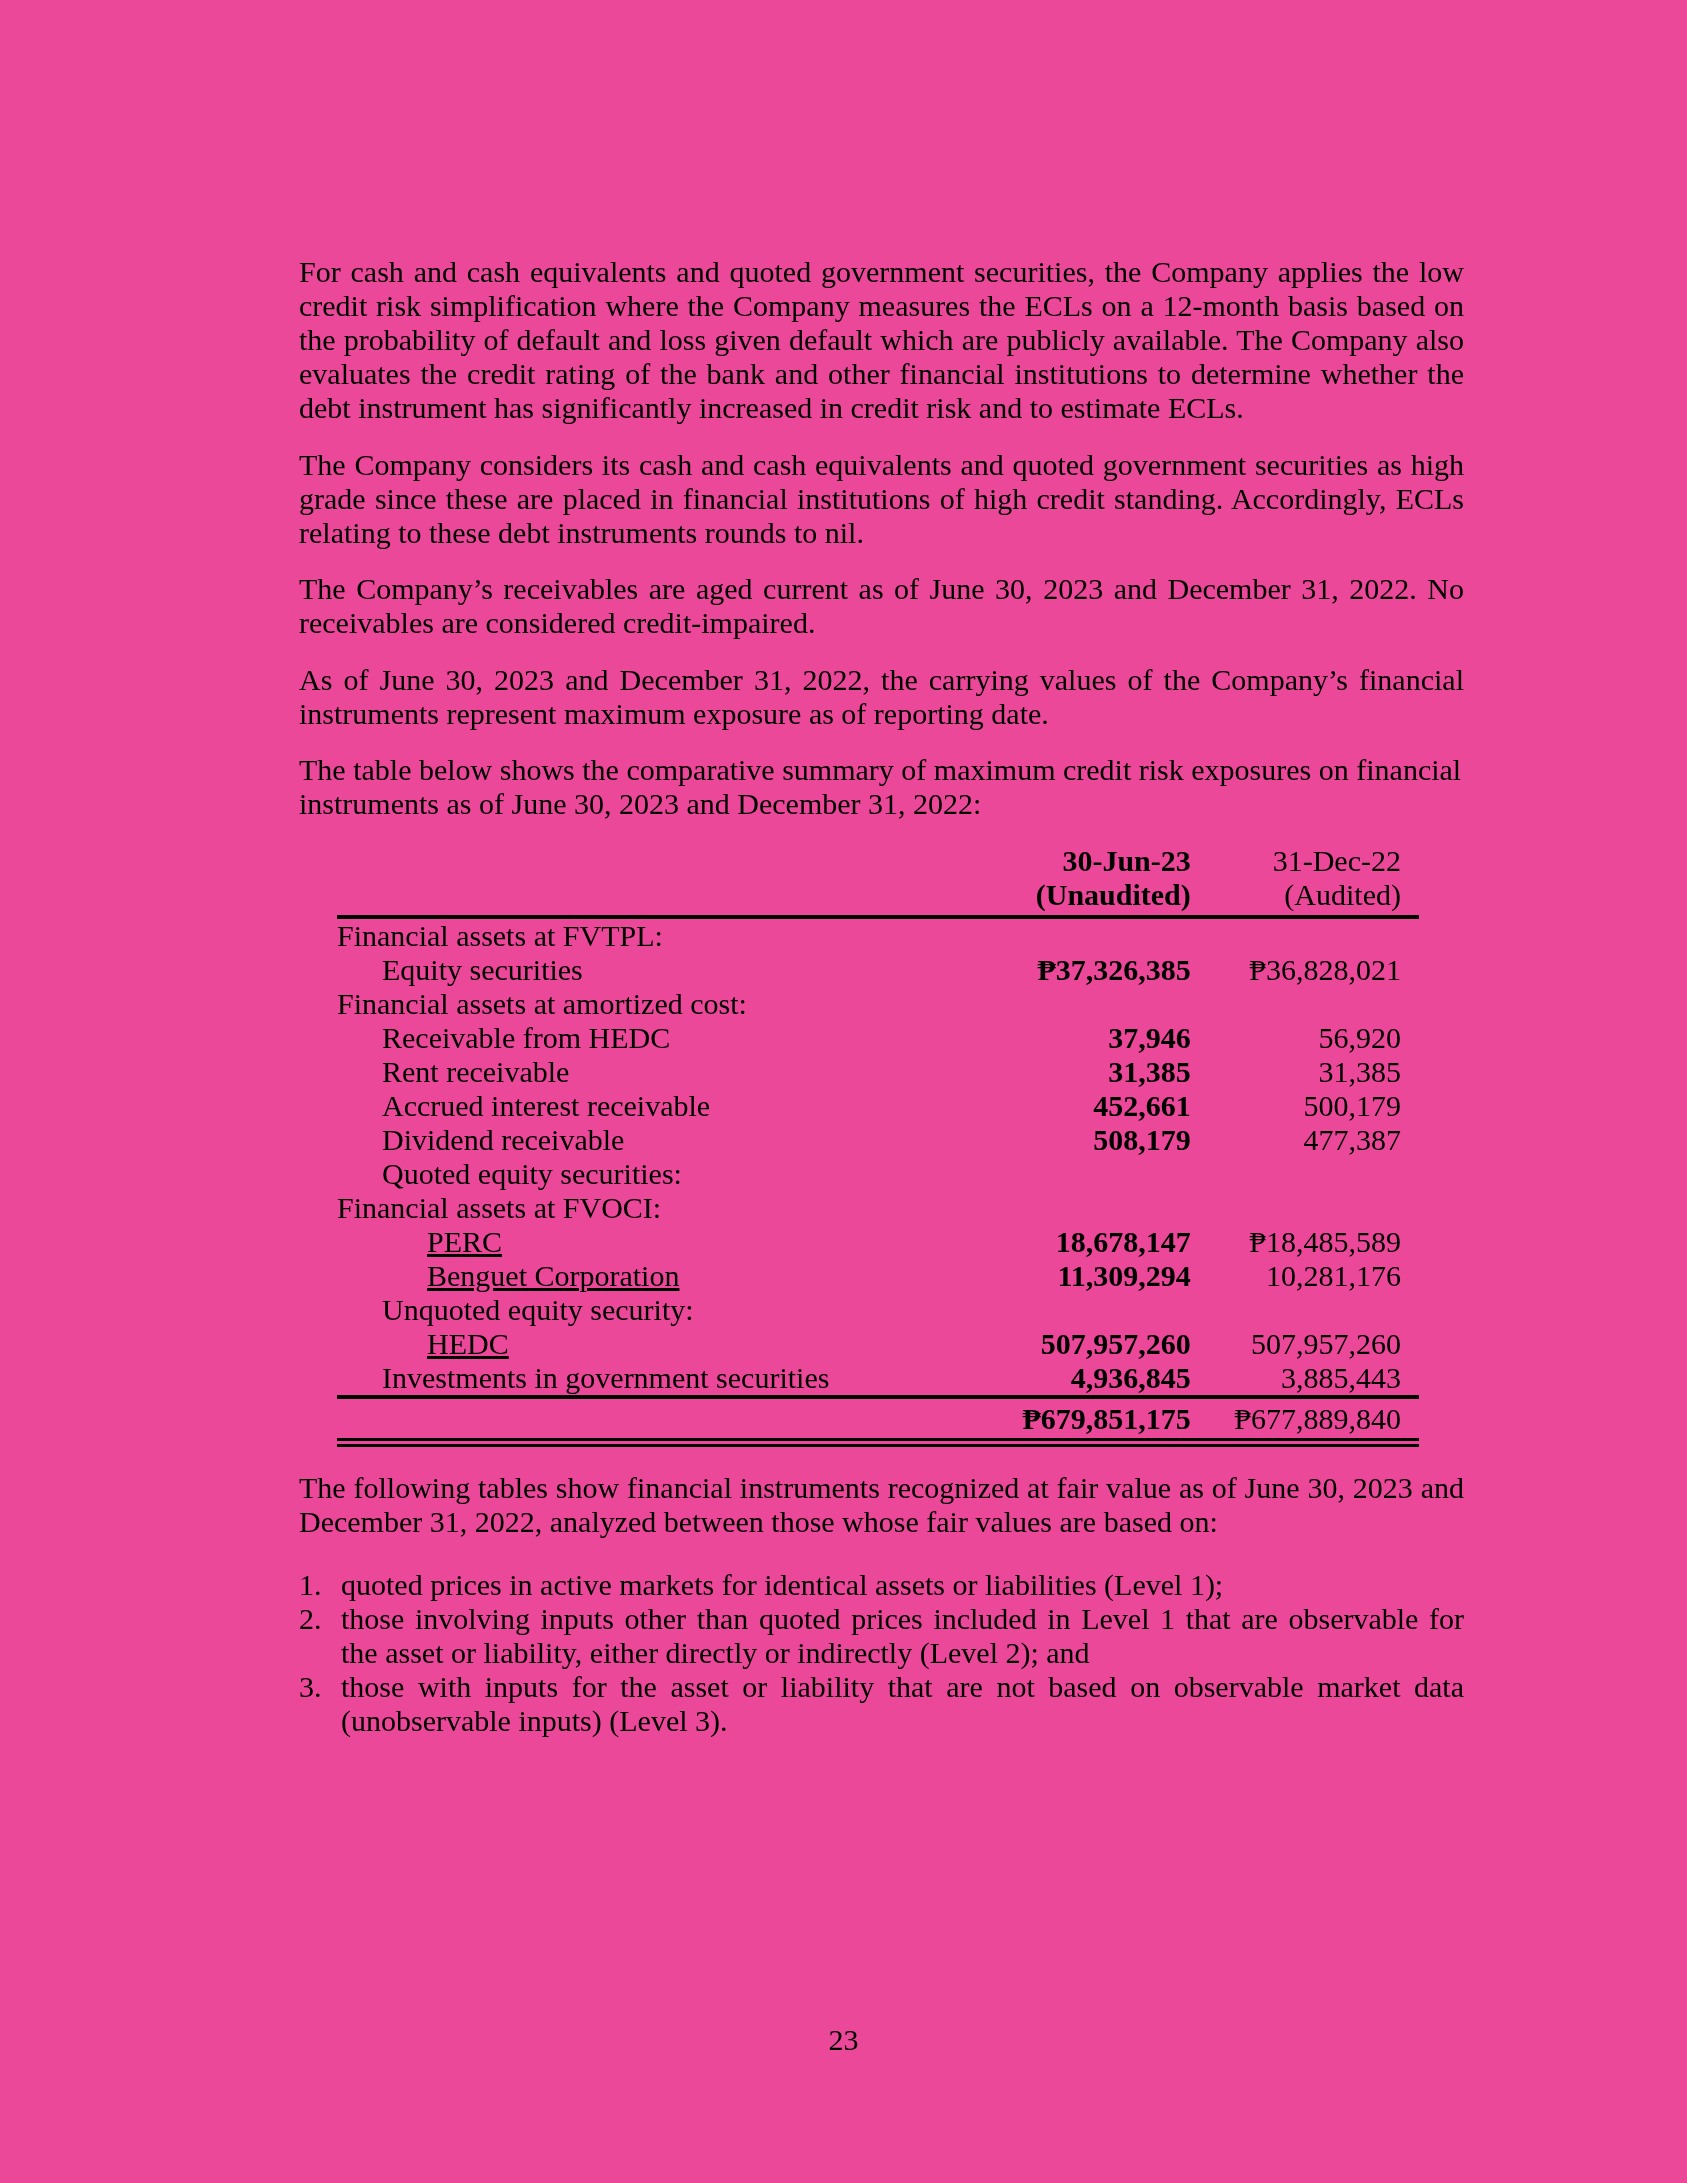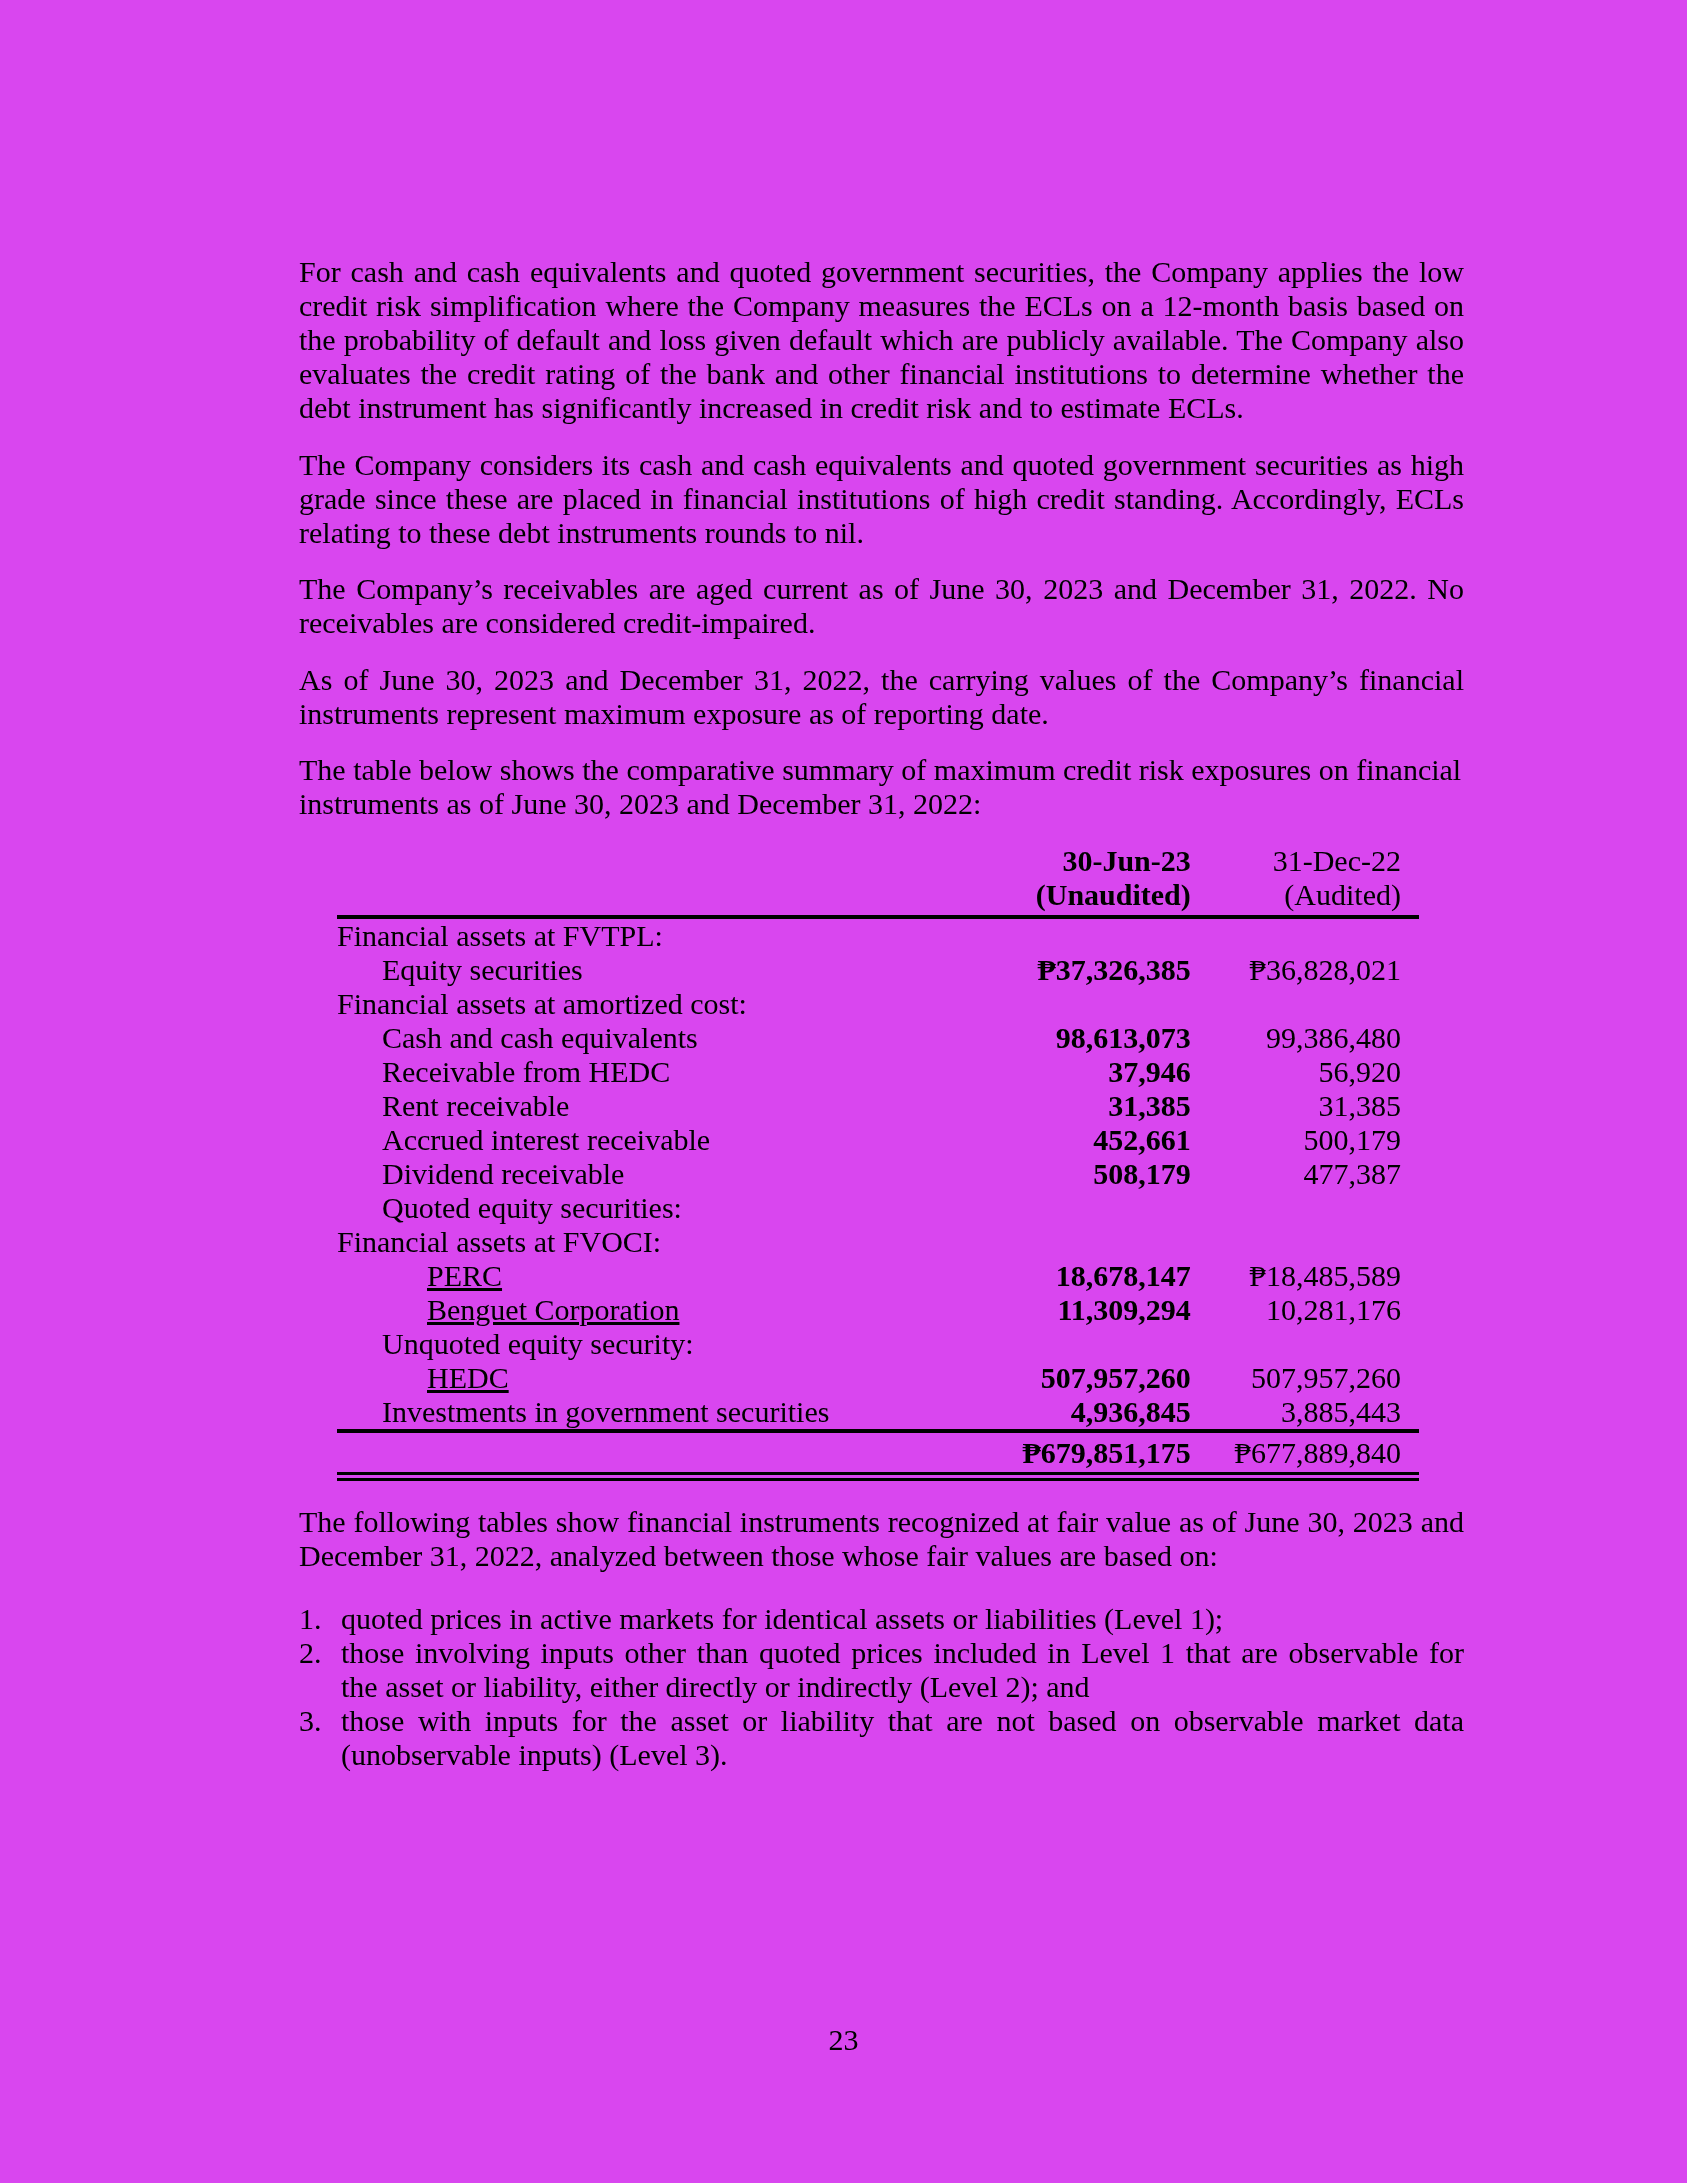--- a/index.html
+++ b/index.html
@@ -4,21 +4,21 @@
 <style>
   html, body {
     margin: 0;
     padding: 0;
     background: #ffffff;
   }
   .page {
     position: relative;
     width: 1687px;
     height: 2183px;
-    background: #d946ef;
+    background: #ec4899;
     font-family: "Liberation Serif", "DejaVu Serif", serif;
     color: #000000;
     overflow: hidden;
   }
   .content {
     padding: 255px 223px 0 299px; 
   }
   .para {
     font-size: 30px;
     line-height: 34px;
@@ -128,25 +128,20 @@
           <td class="lbl ind1">Equity securities</td>
           <td class="v1 b">₱37,326,385</td>
           <td class="v2">₱36,828,021</td>
         </tr>
         <tr>
           <td class="lbl">Financial assets at amortized cost:</td>
           <td class="v1 b"></td>
           <td class="v2"></td>
         </tr>
         <tr>
-          <td class="lbl ind1">Cash and cash equivalents</td>
-          <td class="v1 b">98,613,073</td>
-          <td class="v2">99,386,480</td>
-        </tr>
-        <tr>
           <td class="lbl ind1">Receivable from HEDC</td>
           <td class="v1 b">37,946</td>
           <td class="v2">56,920</td>
         </tr>
         <tr>
           <td class="lbl ind1">Rent receivable</td>
           <td class="v1 b">31,385</td>
           <td class="v2">31,385</td>
         </tr>
         <tr>

